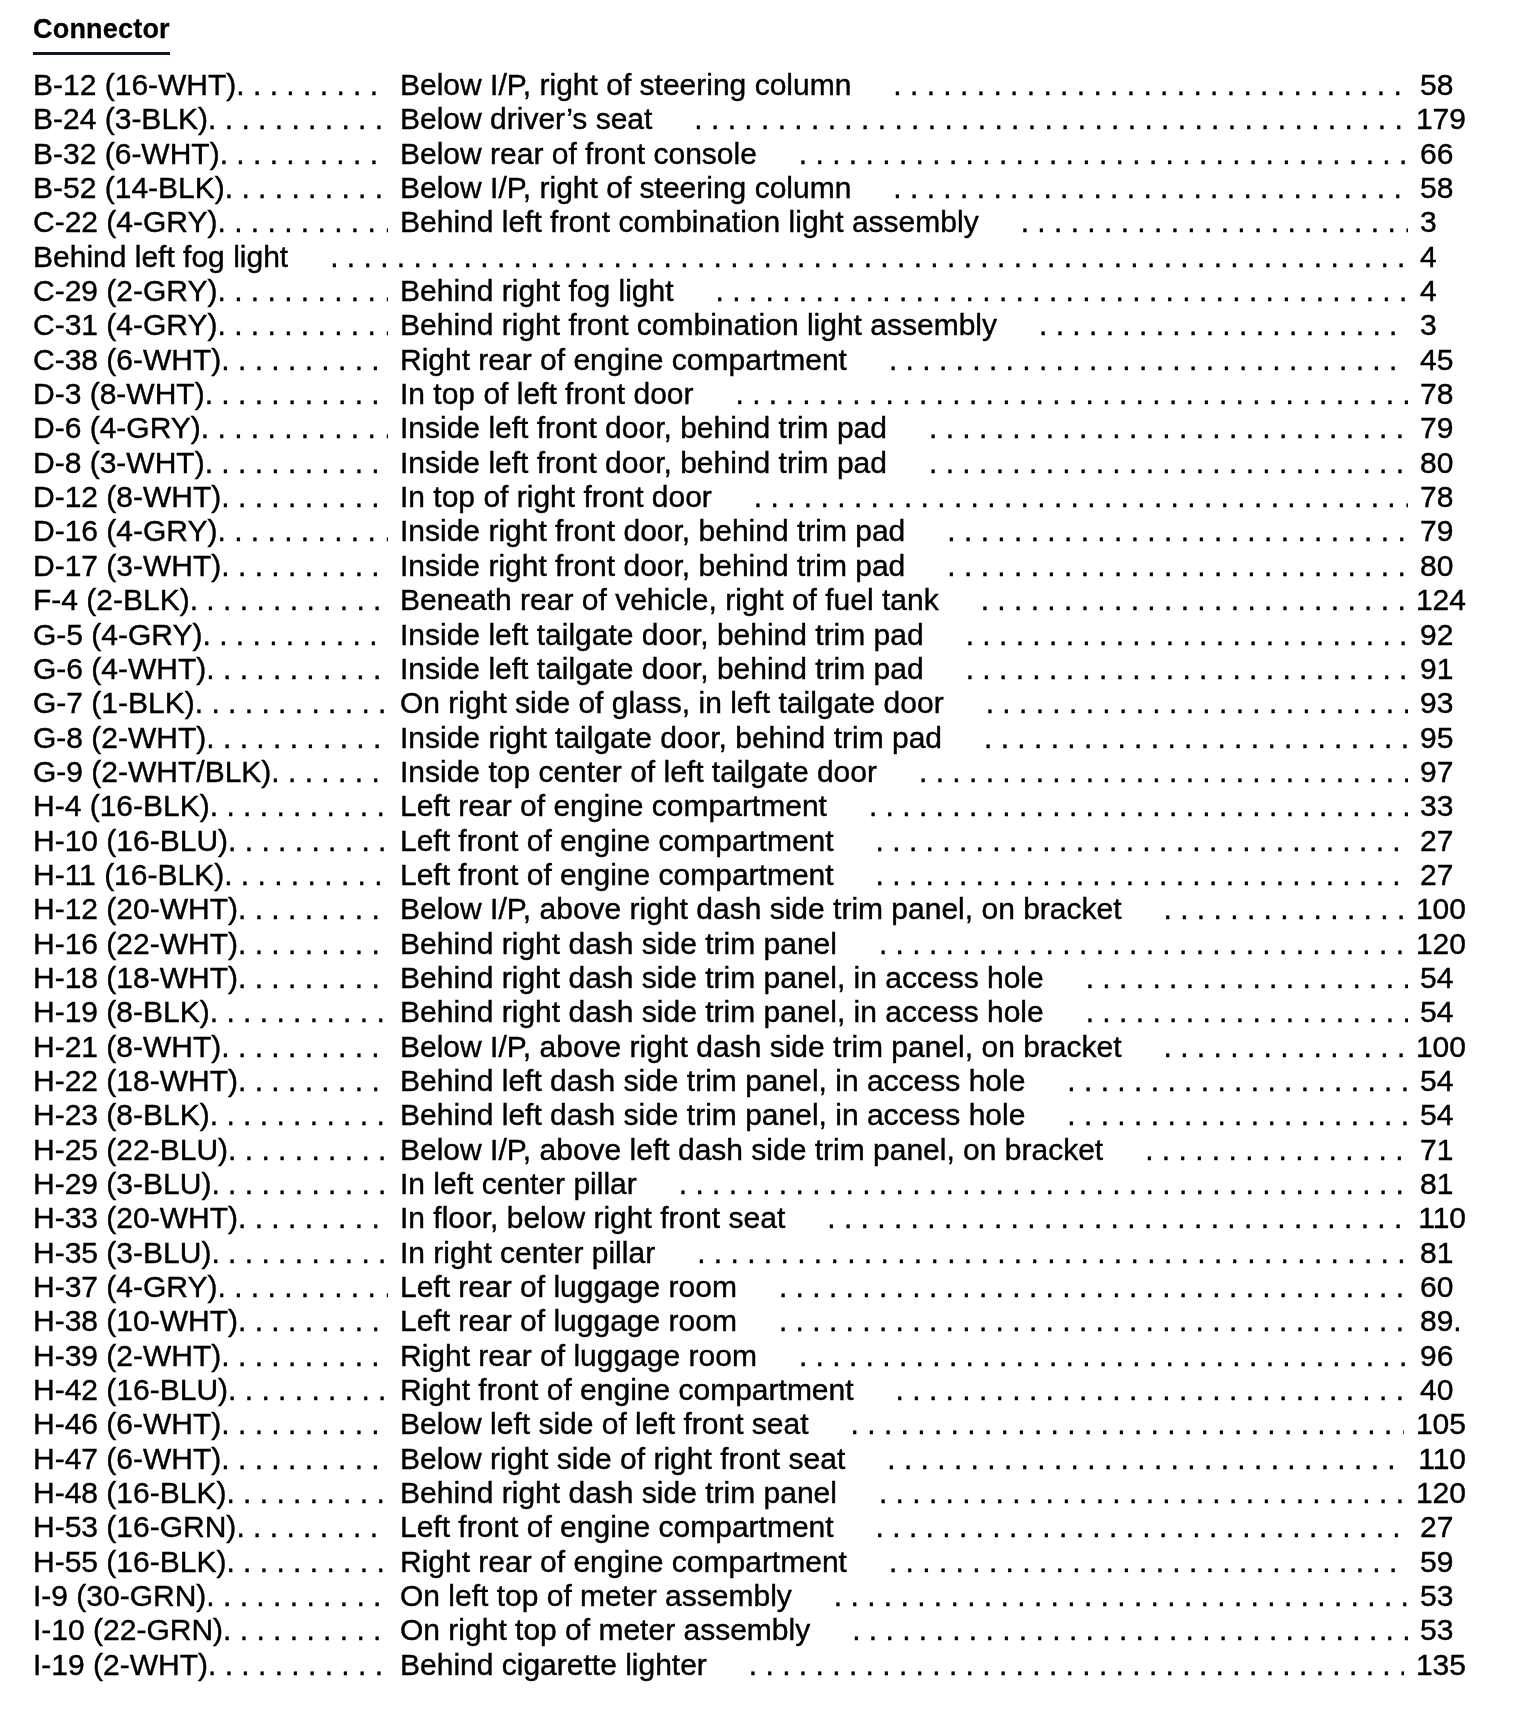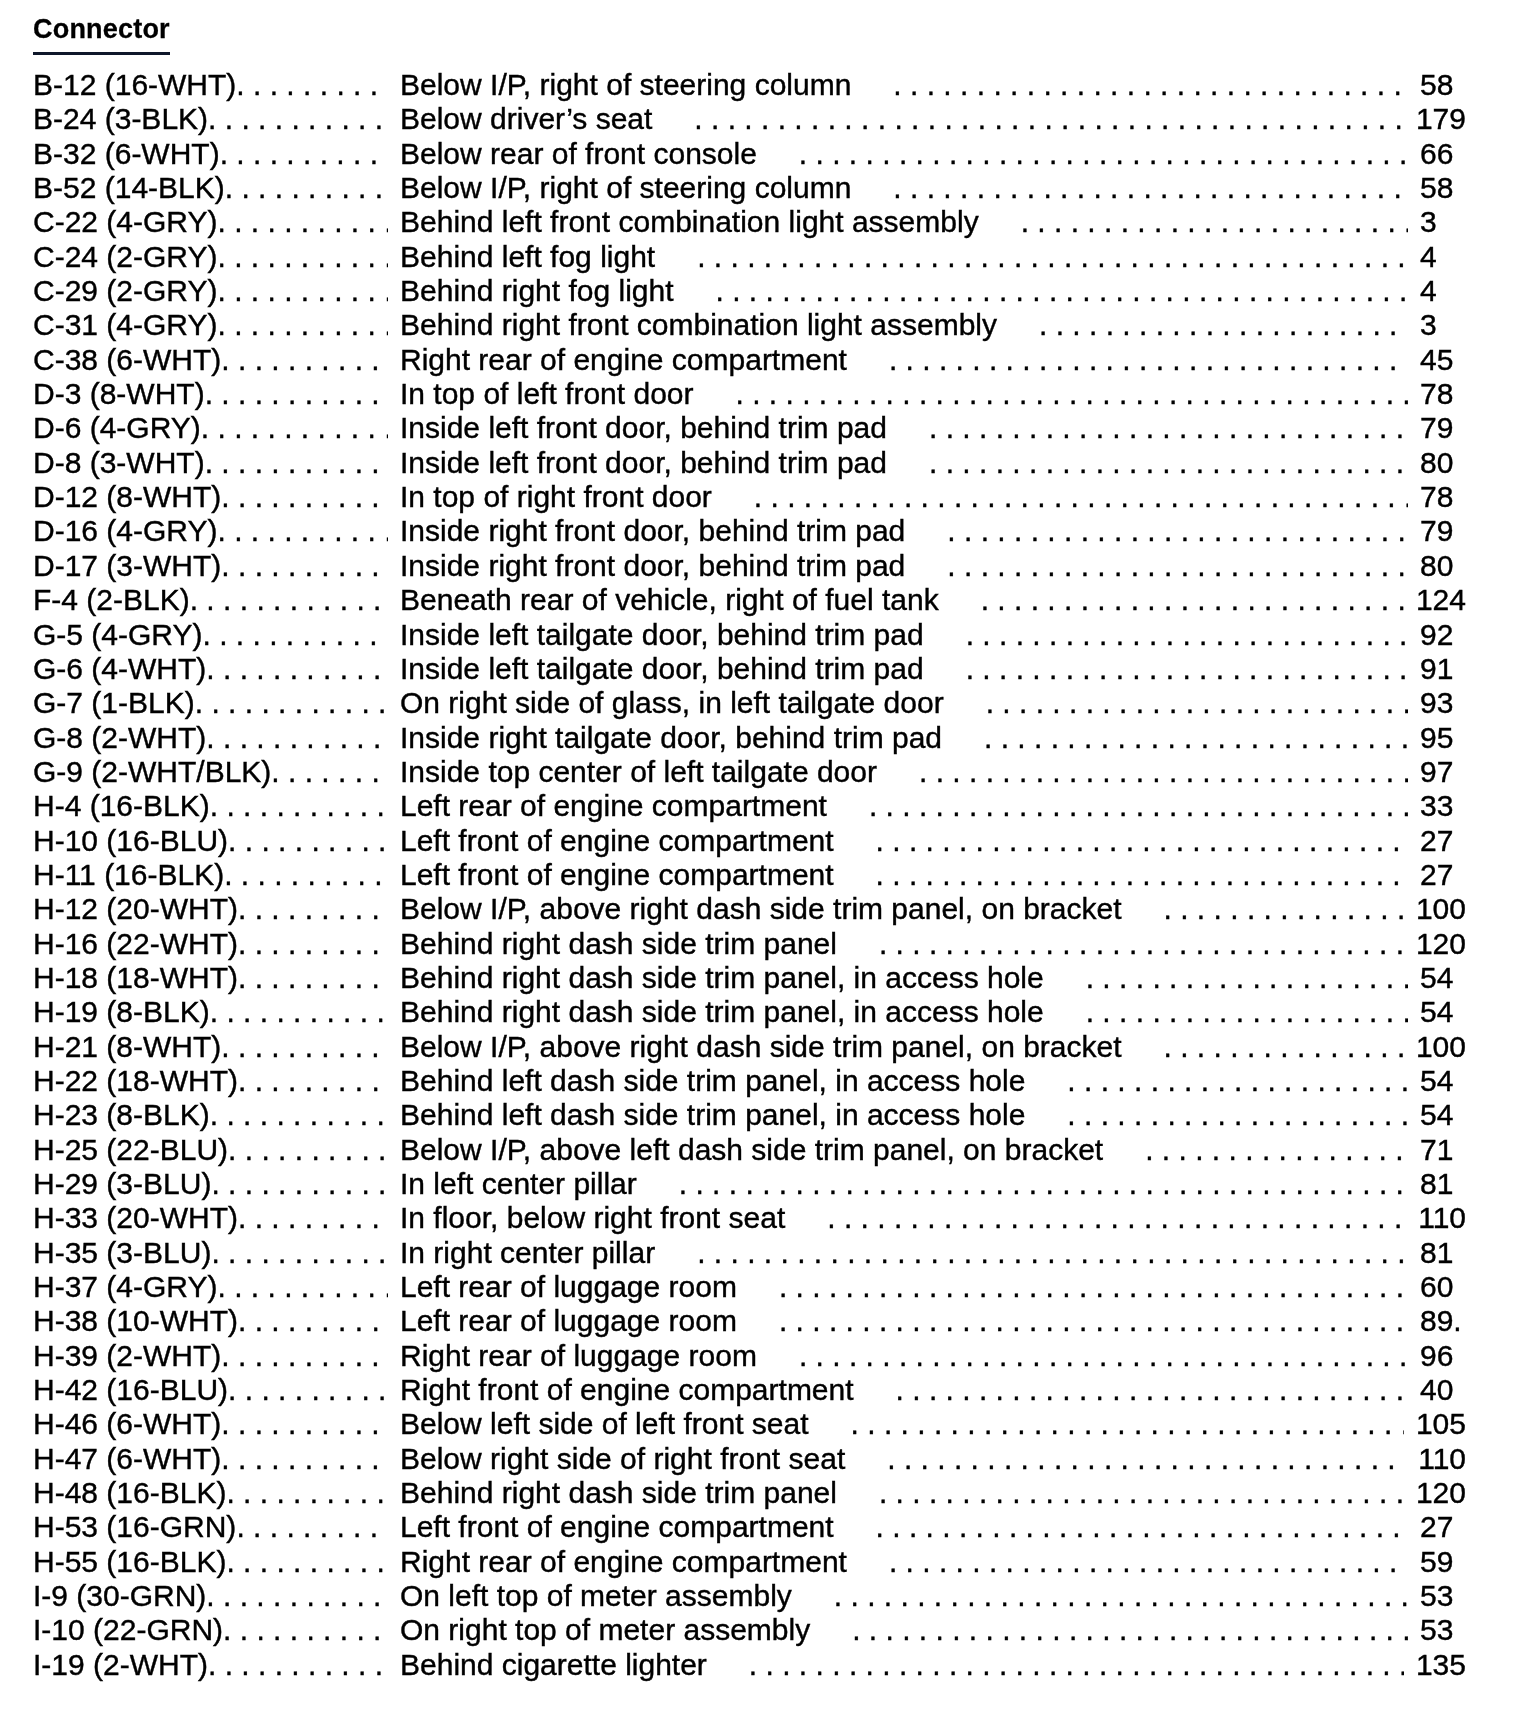--- a/index.html
+++ b/index.html
@@ -139,24 +139,20 @@
       <span class="dots"></span>
     </div>
     <div class="loc">
       <span class="t">Behind left front combination light assembly</span>
       <span class="dots"></span>
     </div>
     <div class="page-num">3</div>
   </div>
 
   <div class="row">
-    <div class="conn">
-      <span class="t">C-24 (2-GRY)</span>
-      <span class="dots"></span>
-    </div>
     <div class="loc">
       <span class="t">Behind left fog light</span>
       <span class="dots"></span>
     </div>
     <div class="page-num">4</div>
   </div>
 
   <div class="row">
     <div class="conn">
       <span class="t">C-29 (2-GRY)</span>

